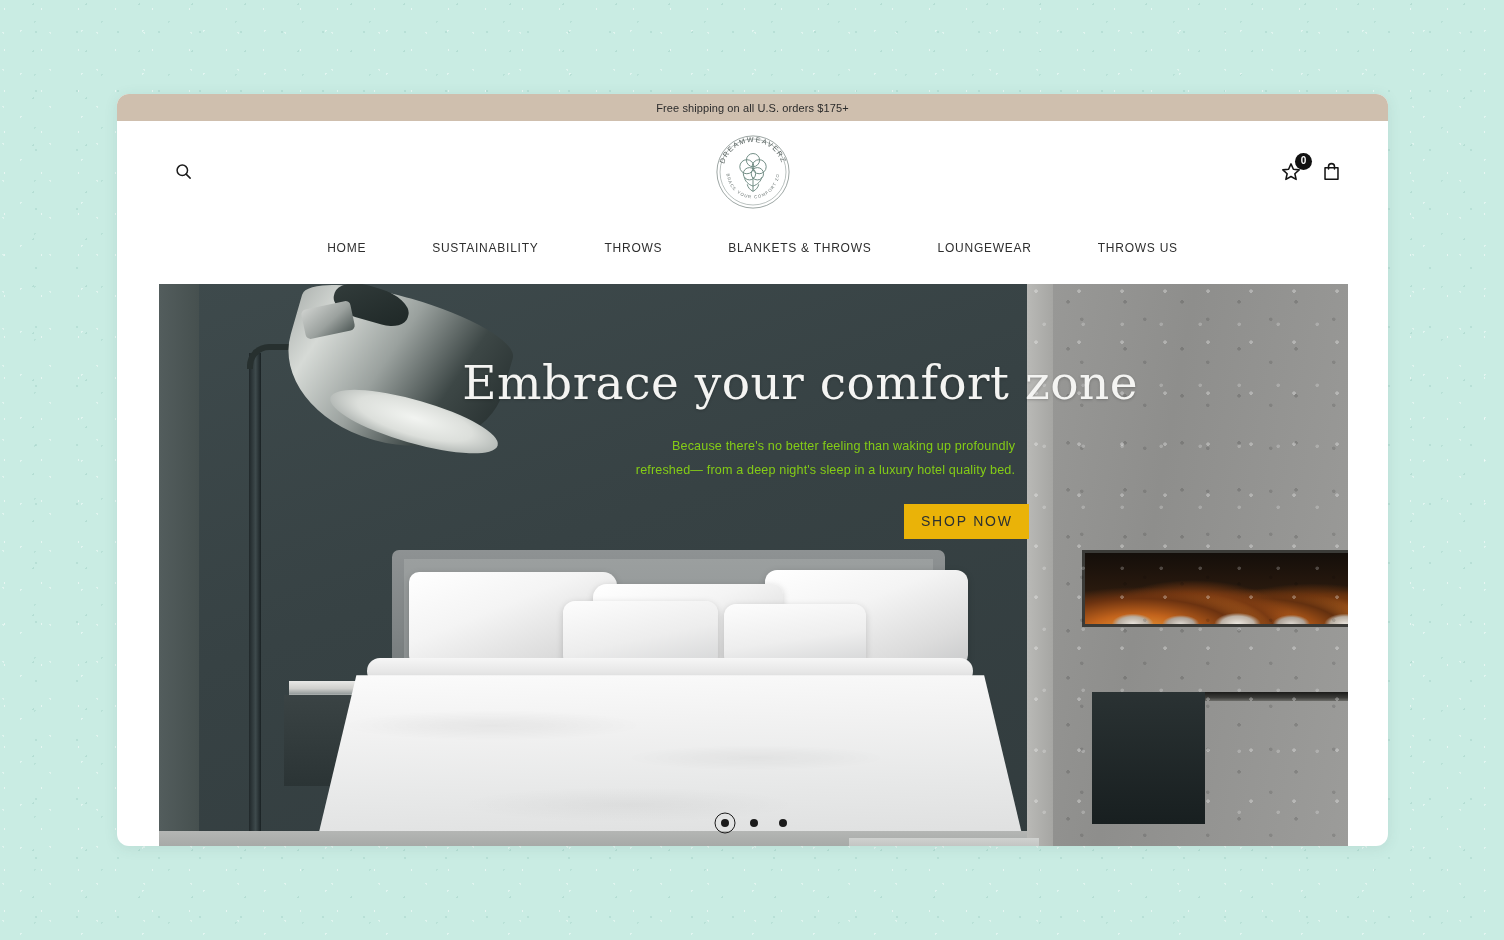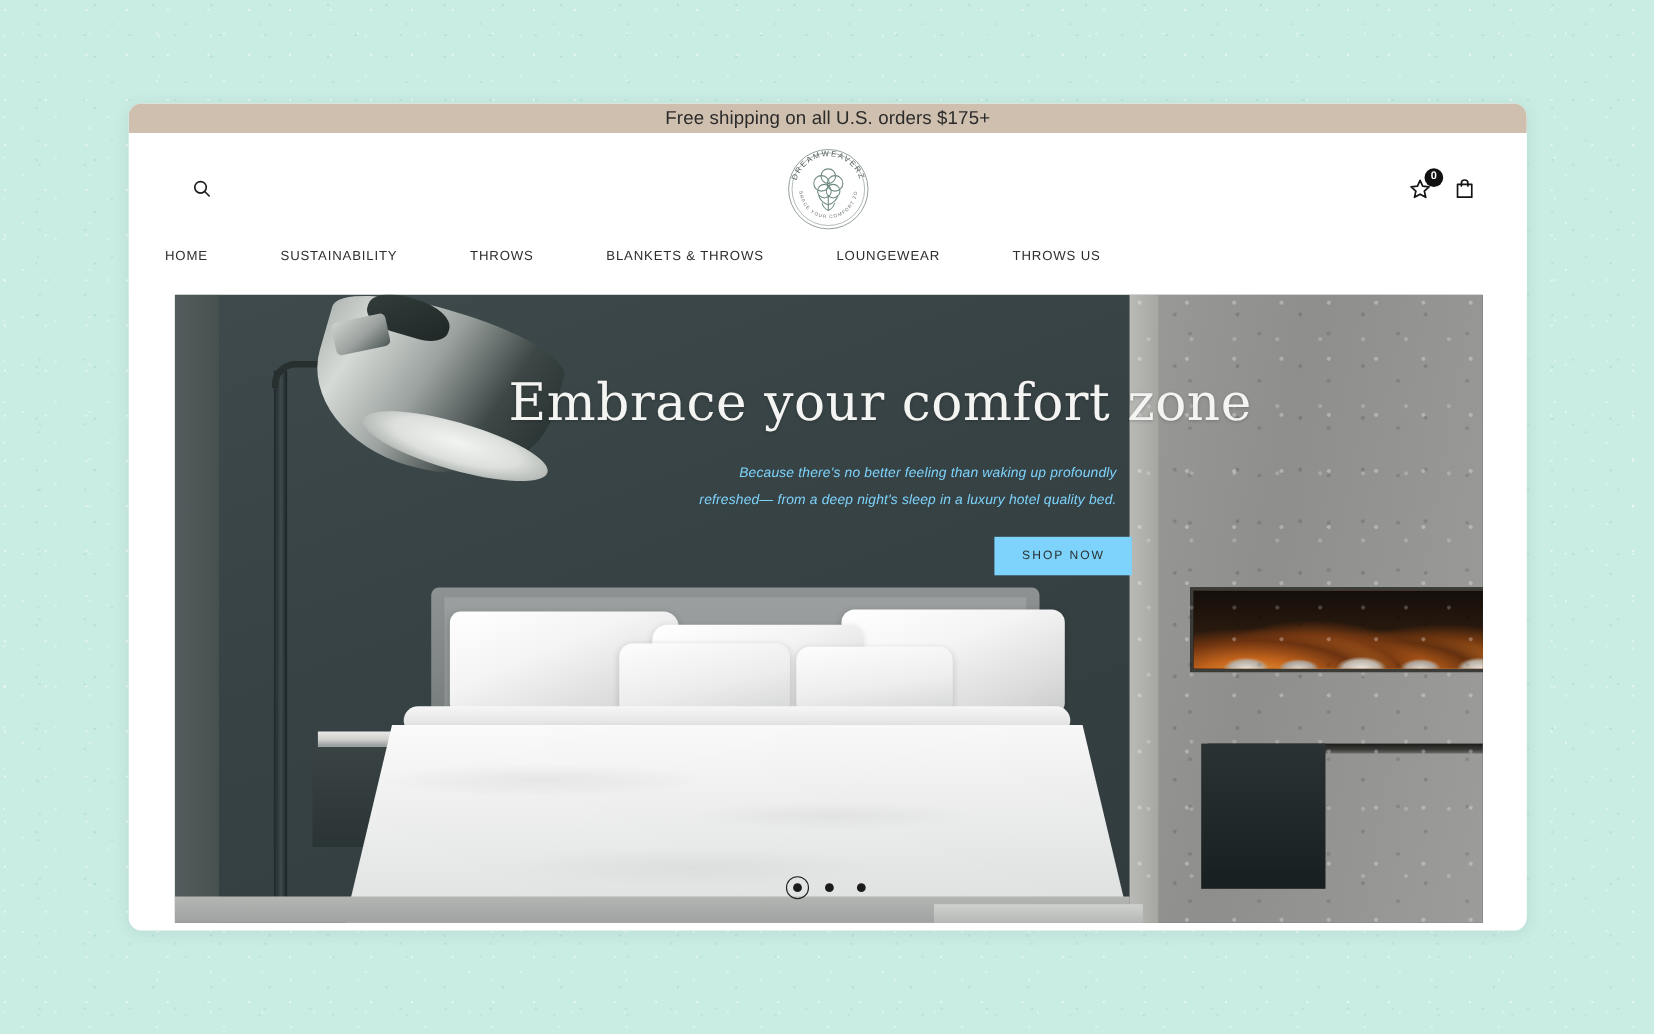--- a/index.html
+++ b/index.html
@@ -46,21 +46,21 @@
 
   
   .announcement {
     height: 27px;
     background: #cfbfae;
     display: flex;
     align-items: center;
     justify-content: center;
   }
   .announcement-text {
-    font-size: 17px;
+    font-size: 11px;
     color: #2b2b2b;
     letter-spacing: .1px;
     font-family: "Liberation Sans", sans-serif;
   }
 
   
   .header {
     height: 101px;
     background: #fff;
     position: relative;
@@ -132,22 +132,24 @@
     line-height: 1;
     font-family: "Liberation Sans", sans-serif;
   }
 
   
   .nav {
     height: 46px;
     background: #fff;
     display: flex;
     align-items: flex-start;
+    justify-content: center;
     gap: 0;
     padding-top: 3px;
+    margin-top: 16px;
   }
   .nav-item {
     font-size: 12px;
     letter-spacing: .75px;
     color: #2e2e2e;
     text-decoration: none;
     padding: 0 33px;
     cursor: pointer;
     white-space: nowrap;
     font-family: "Liberation Sans", sans-serif;
@@ -428,35 +430,34 @@
     text-shadow: 0 1px 3px rgba(0,0,0,.22);
   }
   .hero-sub {
     position: absolute;
     right: 28.0%;
     top: 26.5%;
     width: 400px;
     text-align: right;
     font-size: 12.6px;
     line-height: 1.85;
-    color: #7dd3fc;
+    color: #84cc16;
     letter-spacing: .15px;
     font-family: "Liberation Sans", sans-serif;
-    font-style: italic;
   }
   .shop-btn {
     position: absolute;
     right: 26.8%;
     top: 38.5%;
     width: 125px;
     height: 35px;
-    background: #7dd3fc;
+    background: #eab308;
     border: none;
     cursor: pointer;
-    font-size: 11px;
+    font-size: 14px;
     letter-spacing: 1.8px;
     color: #2b3032;
     font-family: "Liberation Sans", sans-serif;
   }
 
   
   .dots {
     position: absolute;
     left: 50%;
     bottom: 28px;

